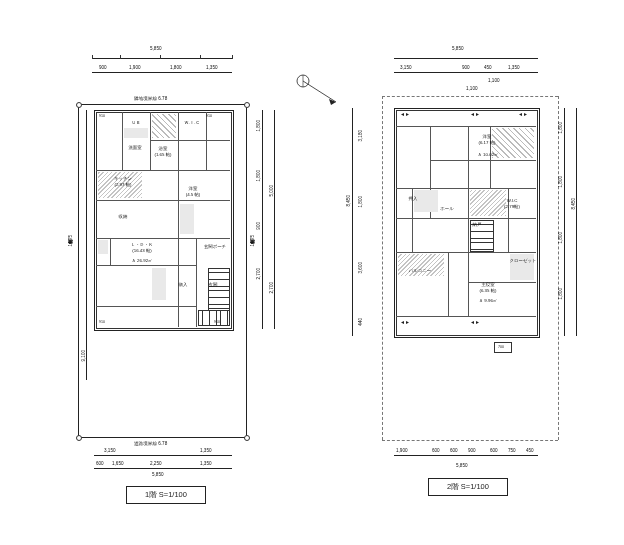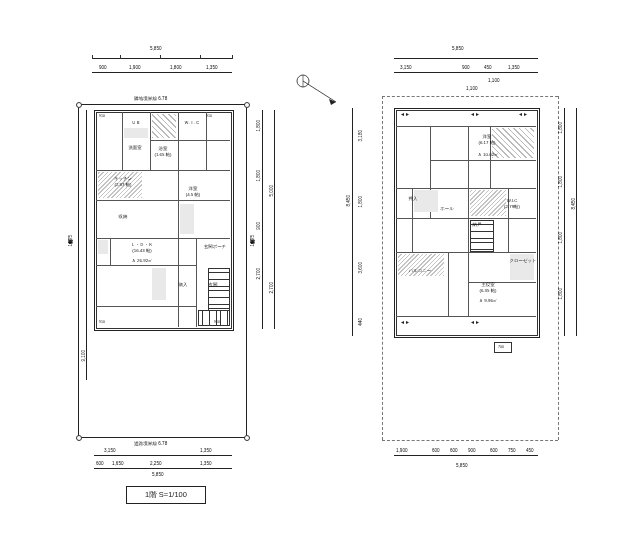--- a/index.html
+++ b/index.html
@@ -224,14 +224,15 @@
   <div class="ln h" style="left:394px;top:455px;width:144px;"></div>
   <div class="dimtxt" style="left:396px;top:448px;">1,900</div>
   <div class="dimtxt" style="left:432px;top:448px;">600</div>
   <div class="dimtxt" style="left:450px;top:448px;">600</div>
   <div class="dimtxt" style="left:468px;top:448px;">900</div>
   <div class="dimtxt" style="left:490px;top:448px;">600</div>
   <div class="dimtxt" style="left:508px;top:448px;">750</div>
   <div class="dimtxt" style="left:526px;top:448px;">450</div>
   <div class="dimtxt" style="left:456px;top:463px;">5,850</div>
 
+  <div class="caption" style="left:428px;top:478px;width:78px;height:16px;">2階 S=1/100</div>
 
 </div>
 
 </body></html>

